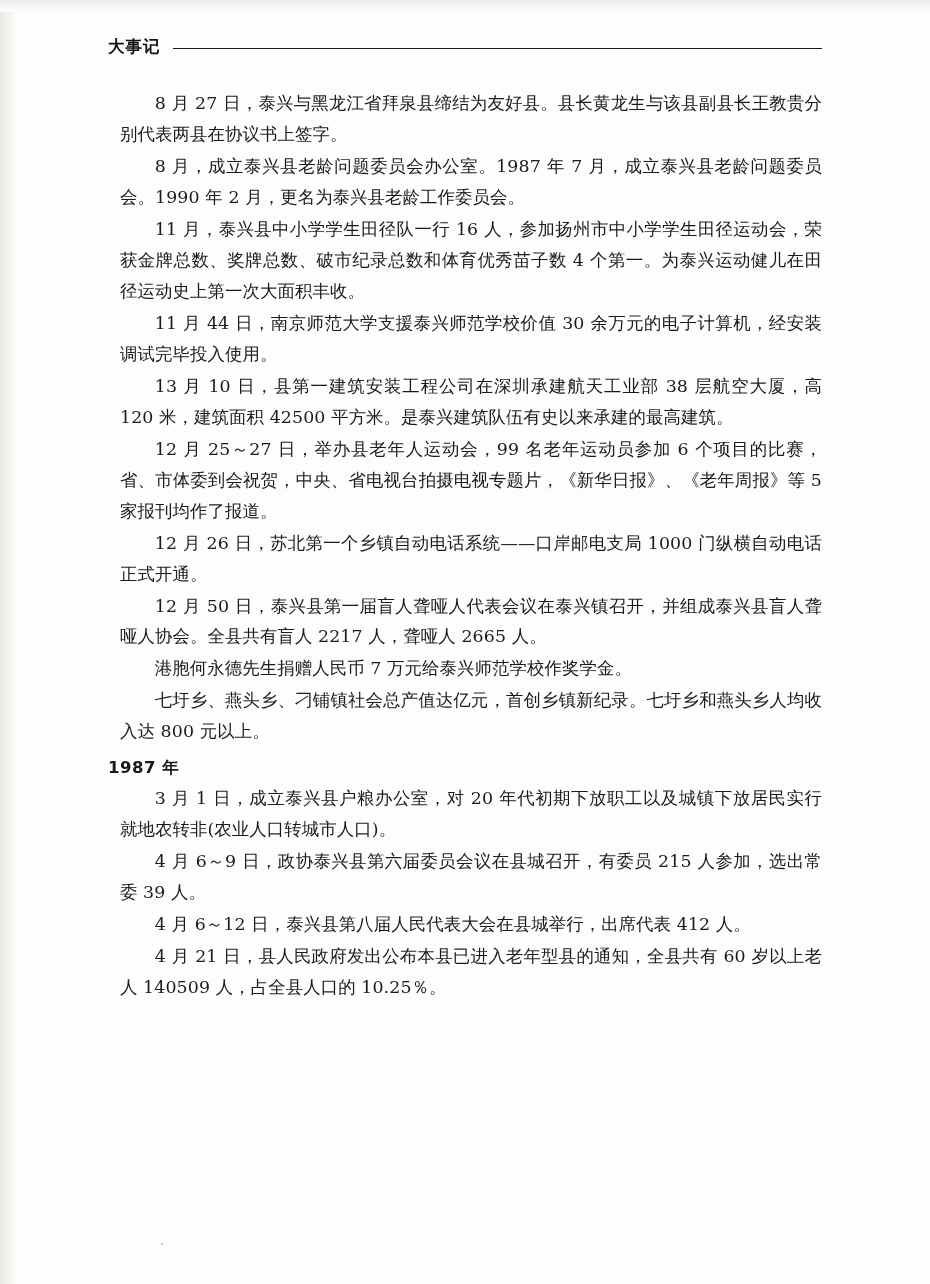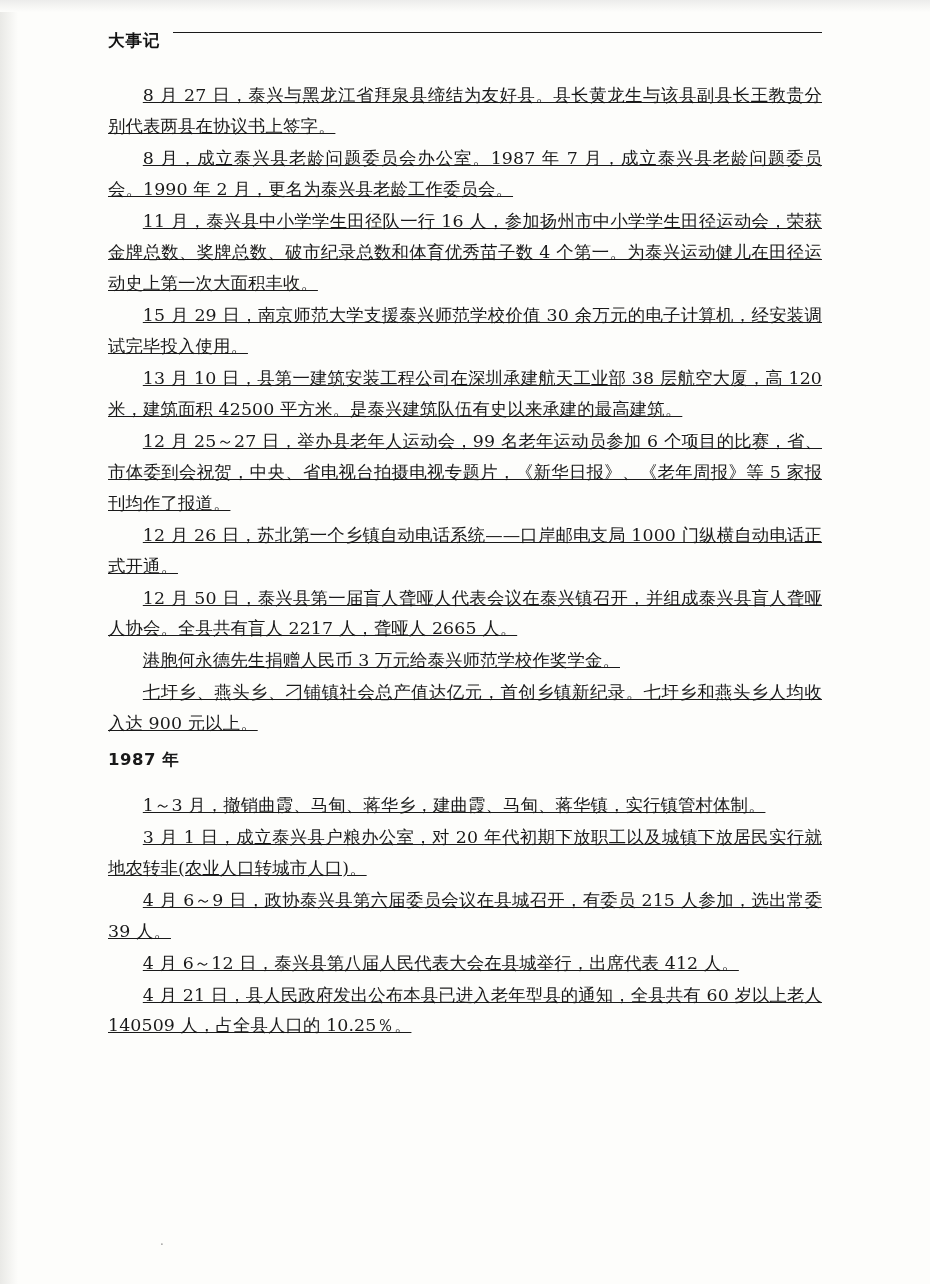--- a/index.html
+++ b/index.html
@@ -24,23 +24,23 @@
     background: #fdfdfb;
   }
   .page-inner {
     position: absolute;
     left: 108px;
     top: 30px;
     width: 714px;
   }
   .header {
     display: flex;
-    align-items: flex-start;
+    align-items: center;
     height: 34px;
-    margin-bottom: 16px;
+    margin-bottom: 24px;
   }
   .header-title {
     font-family: "DejaVu Sans", "Liberation Sans", sans-serif;
     font-weight: bold;
     font-size: 16.5px;
     letter-spacing: 1px;
     color: #111;
     white-space: nowrap;
   }
   .header-rule {
@@ -51,29 +51,28 @@
     margin-top: 2px;
   }
   .body-text {
     font-size: 17.4px;
     line-height: 1.78;
     text-align: justify;
     text-justify: inter-ideograph;
     letter-spacing: 0.1px;
   }
   p.para {
-    margin: 0 0 1px 0;
+    margin: 0 0 1px 12px;
     text-indent: 2em;
-    text-decoration: underline;
   }
   h2.year-heading {
     font-family: "DejaVu Sans", "Liberation Sans", sans-serif;
     font-weight: bold;
     font-size: 16.5px;
-    margin: 6px 0 15px 0;
+    margin: 6px 0 0 0;
     text-indent: 0;
     letter-spacing: 0.5px;
   }
   .footer-mark {
     position: absolute;
     left: 160px;
     top: 1238px;
     font-size: 12px;
     color: #999;
   }
@@ -105,31 +104,30 @@
 
     <div class="header">
       <span class="header-title">大事记</span>
       <span class="header-rule"></span>
     </div>
 
     <div class="body-text">
       <p class="para">8 月 27 日，泰兴与黑龙江省拜泉县缔结为友好县。县长黄龙生与该县副县长王教贵分别代表两县在协议书上签字。</p>
       <p class="para">8 月，成立泰兴县老龄问题委员会办公室。1987 年 7 月，成立泰兴县老龄问题委员会。1990 年 2 月，更名为泰兴县老龄工作委员会。</p>
       <p class="para">11 月，泰兴县中小学学生田径队一行 16 人，参加扬州市中小学学生田径运动会，荣获金牌总数、奖牌总数、破市纪录总数和体育优秀苗子数 4 个第一。为泰兴运动健儿在田径运动史上第一次大面积丰收。</p>
-      <p class="para">15 月 29 日，南京师范大学支援泰兴师范学校价值 30 余万元的电子计算机，经安装调试完毕投入使用。</p>
+      <p class="para">11 月 44 日，南京师范大学支援泰兴师范学校价值 30 余万元的电子计算机，经安装调试完毕投入使用。</p>
       <p class="para">13 月 10 日，县第一建筑安装工程公司在深圳承建航天工业部 38 层航空大厦，高 120 米，建筑面积 42500 平方米。是泰兴建筑队伍有史以来承建的最高建筑。</p>
       <p class="para">12 月 25～27 日，举办县老年人运动会，99 名老年运动员参加 6 个项目的比赛，省、市体委到会祝贺，中央、省电视台拍摄电视专题片，《新华日报》、《老年周报》等 5 家报刊均作了报道。</p>
       <p class="para">12 月 26 日，苏北第一个乡镇自动电话系统——口岸邮电支局 1000 门纵横自动电话正式开通。</p>
       <p class="para">12 月 50 日，泰兴县第一届盲人聋哑人代表会议在泰兴镇召开，并组成泰兴县盲人聋哑人协会。全县共有盲人 2217 人，聋哑人 2665 人。</p>
-      <p class="para">港胞何永德先生捐赠人民币 3 万元给泰兴师范学校作奖学金。</p>
-      <p class="para">七圩乡、燕头乡、刁铺镇社会总产值达亿元，首创乡镇新纪录。七圩乡和燕头乡人均收入达 900 元以上。</p>
+      <p class="para">港胞何永德先生捐赠人民币 7 万元给泰兴师范学校作奖学金。</p>
+      <p class="para">七圩乡、燕头乡、刁铺镇社会总产值达亿元，首创乡镇新纪录。七圩乡和燕头乡人均收入达 800 元以上。</p>
 
       <h2 class="year-heading">1987 年</h2>
 
-      <p class="para">1～3 月，撤销曲霞、马甸、蒋华乡，建曲霞、马甸、蒋华镇，实行镇管村体制。</p>
       <p class="para">3 月 1 日，成立泰兴县户粮办公室，对 20 年代初期下放职工以及城镇下放居民实行就地农转非(农业人口转城市人口)。</p>
       <p class="para">4 月 6～9 日，政协泰兴县第六届委员会议在县城召开，有委员 215 人参加，选出常委 39 人。</p>
       <p class="para">4 月 6～12 日，泰兴县第八届人民代表大会在县城举行，出席代表 412 人。</p>
       <p class="para">4 月 21 日，县人民政府发出公布本县已进入老年型县的通知，全县共有 60 岁以上老人 140509 人，占全县人口的 10.25％。</p>
     </div>
 
   </div>
 
   <div class="footer-mark">·</div>
 </div>

